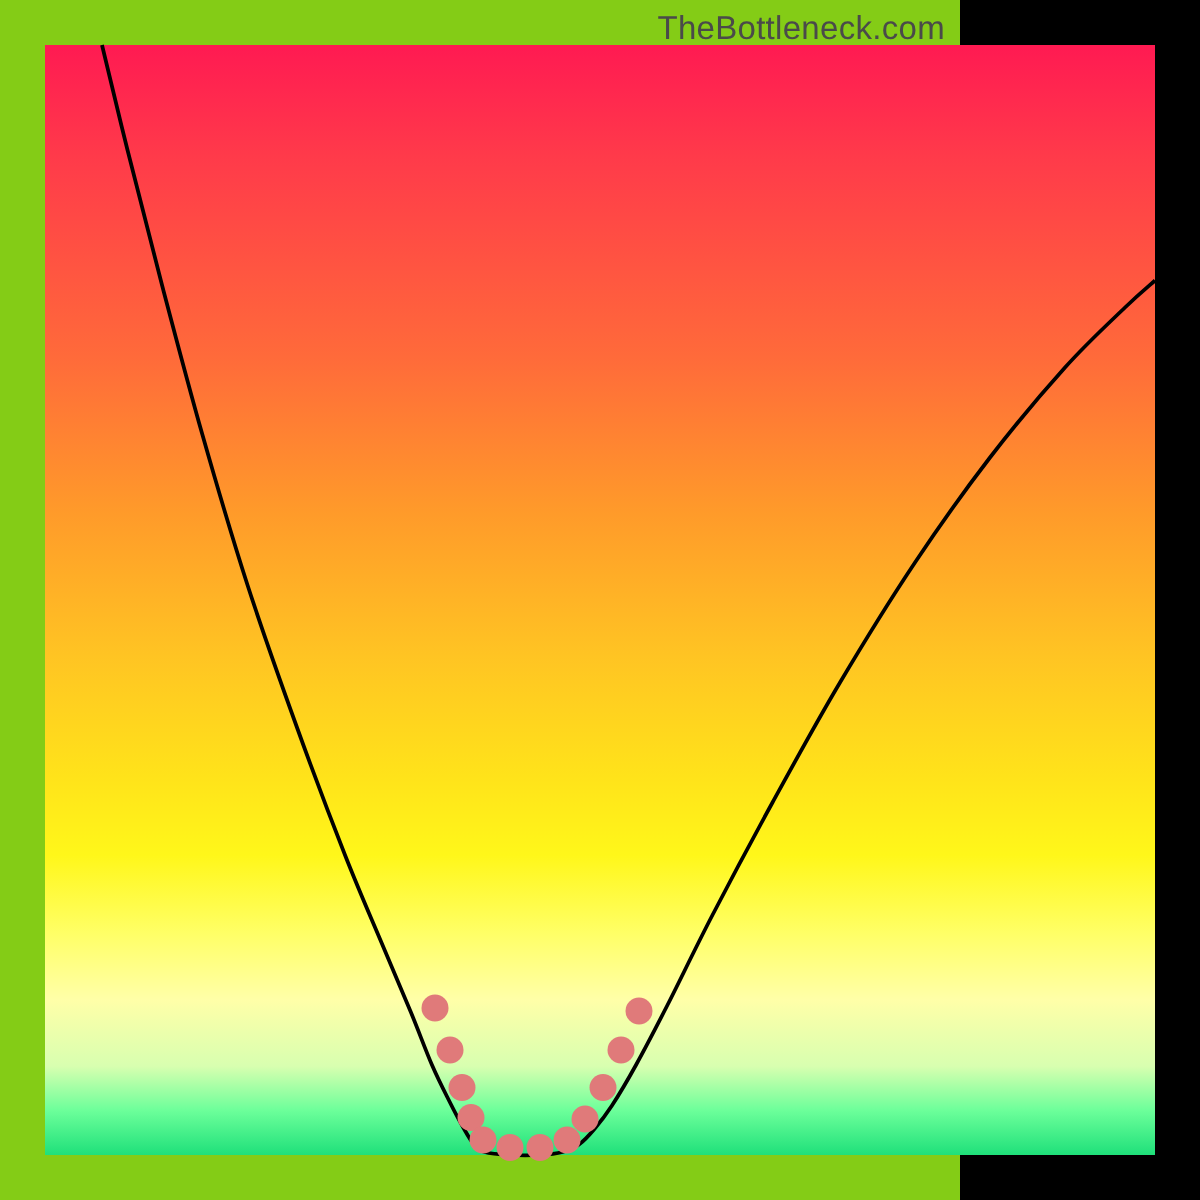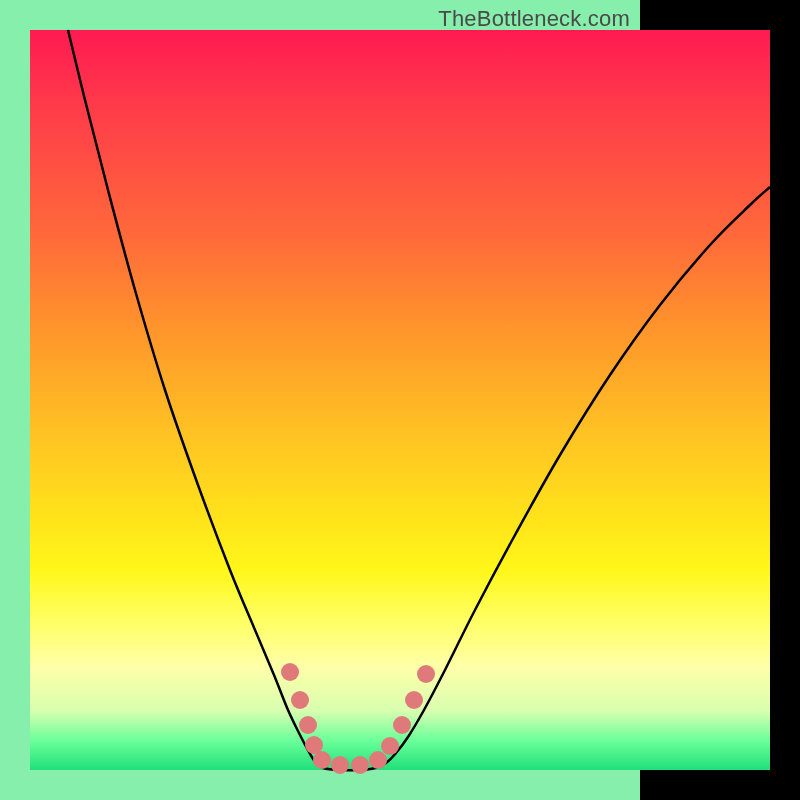--- a/index.html
+++ b/index.html
@@ -10,21 +10,21 @@
     background: #000;
     font-family: Arial, Helvetica, sans-serif;
     overflow: hidden;
   }
   .frame {
     position: absolute;
     left: 0;
     top: 0;
     width: 640px;
     height: 800px;
-    background: #86efac;
+    background: #84cc16;
   }
   .plot {
     position: absolute;
     left: 30px;
     top: 30px;
     width: 740px;
     height: 740px;
     
     background: linear-gradient(
       to bottom,

